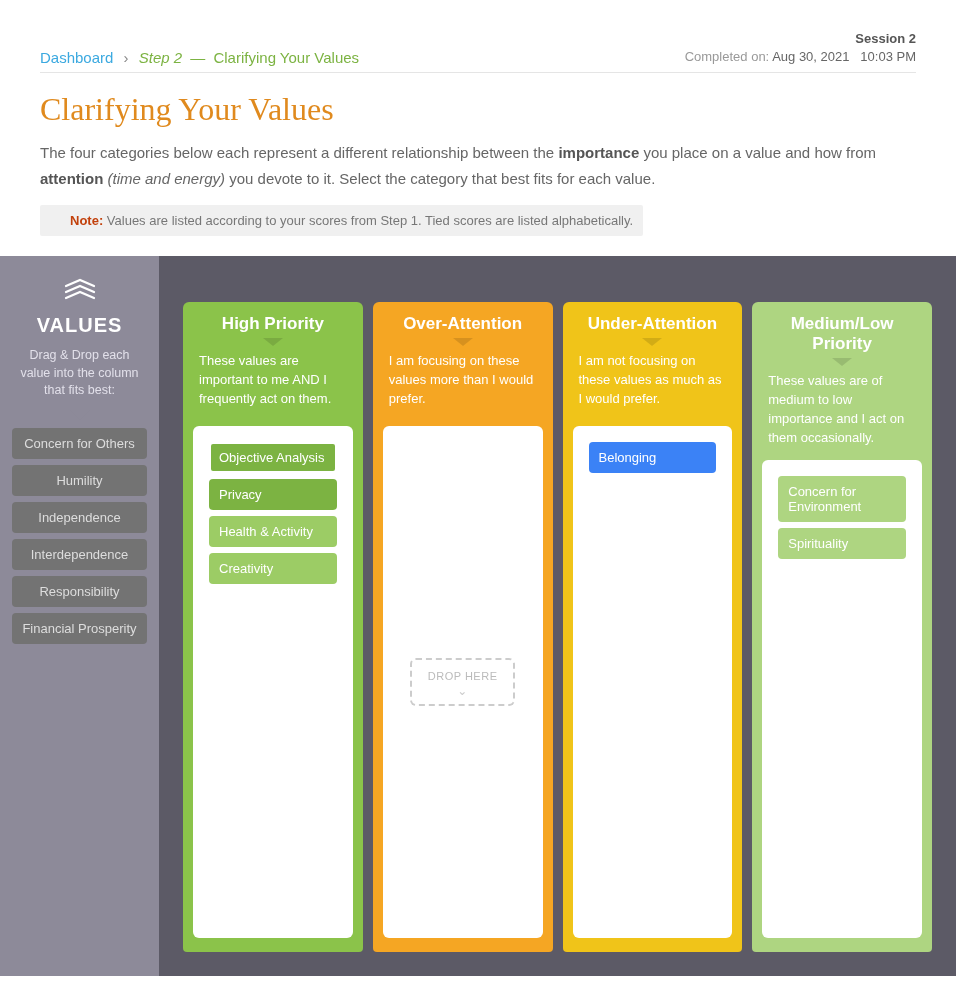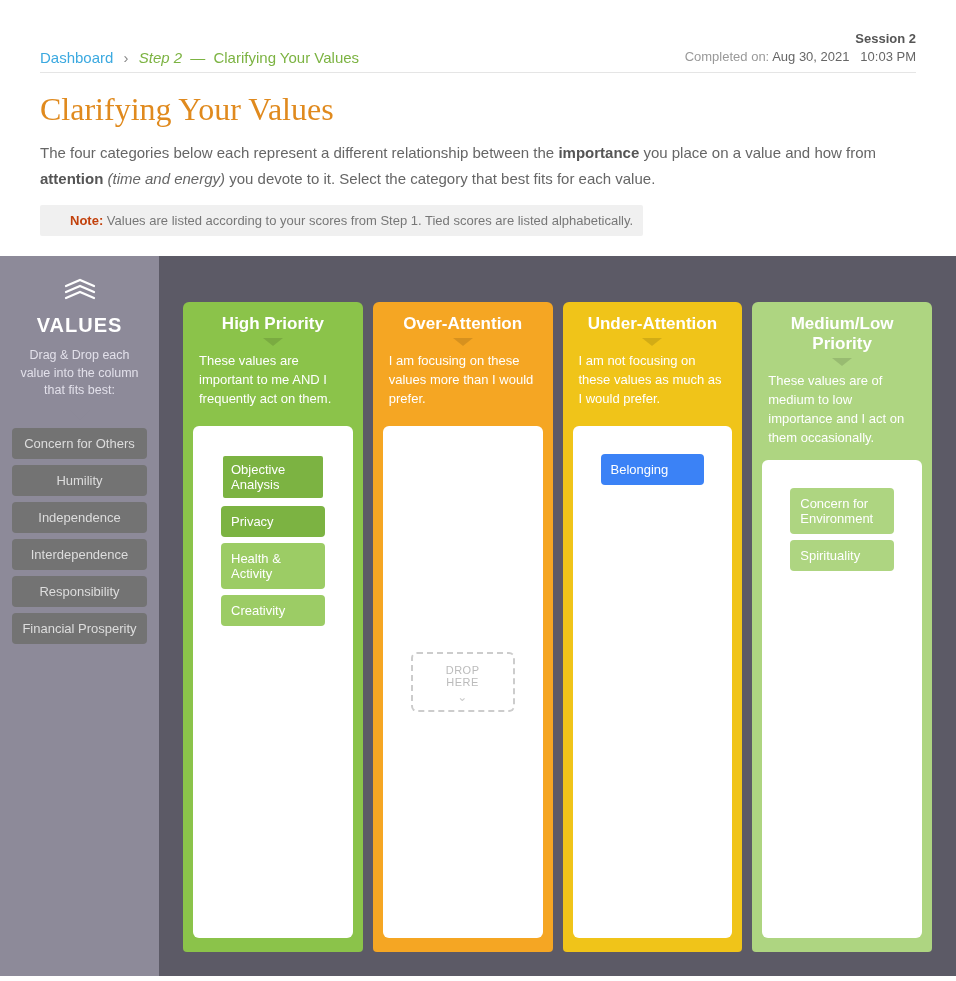--- a/index.html
+++ b/index.html
@@ -33,21 +33,21 @@
   .instr { font-size: 12.5px; color: #e2e0ea; line-height: 1.4; margin-bottom: 16px; padding: 0 4px; }
   .pointer { width:0; height:0; border-left:10px solid transparent; border-right:10px solid transparent; border-top:10px solid #8d8a99; margin: -6px auto 8px auto; opacity:0.5; }
   .side-items { display:flex; flex-direction:column; gap:6px; }
   .side-item { background: #737373; color: #ddd; font-size: 13px; text-align:center; padding: 8px 10px; border-radius: 4px; cursor: grab; }
   
   .columns { flex:1; padding: 46px 24px 24px 24px; display:flex; gap:10px; }
   .col { flex:1; border-radius: 6px 6px 4px 4px; padding: 0 10px 14px 10px; display:flex; flex-direction:column; position:relative; }
   .col-title { text-align:center; color:#fff; font-size:17px; font-weight:600; padding: 12px 4px 16px 4px; position:relative; }
   .col-title:after { content:""; position:absolute; bottom:4px; left:50%; transform:translateX(-50%); width:0; height:0; border-left:10px solid transparent; border-right:10px solid transparent; border-top:8px solid rgba(0,0,0,0.12); }
   .col-desc { color:#fff; font-size:13px; line-height:1.45; padding: 2px 6px 12px 6px; min-height: 76px; }
-  .dropzone { background:#fff; border-radius:6px; flex:1; padding:24px; display:flex; flex-direction:column; gap:6px; min-height:470px; border: 4px solid rgba(255,255,255,0.4); }
+  .dropzone { background:#fff; border-radius:6px; flex:1; padding:12px; display:flex; flex-direction:column; gap:6px; min-height:470px; border: 4px solid rgba(255,255,255,0.4); }
   .chip { border-radius:4px; color:#fff; font-size:13px; padding:8px 10px; font-weight:500; cursor:grab; }
   .green-chip-solid { background:#7cb342; }
   .green-chip-light { background:#9ccc65; }
   .yellow-chip { background:#3b82f6; }
   .lgreen-chip { background:#aed581; }
   .drop-placeholder { margin: auto; border:2px dashed #ccc; border-radius:6px; color:#bbb; font-size:11px; font-weight:400; letter-spacing:0.5px; text-align:center; padding: 10px 16px 6px 16px; }
   .drop-placeholder .chev { display:block; font-size:12px; color:#ccc; margin-top:2px; }
   
   .col.green { background:#8bc34a; }
   .col.orange { background:#f5a623; }

